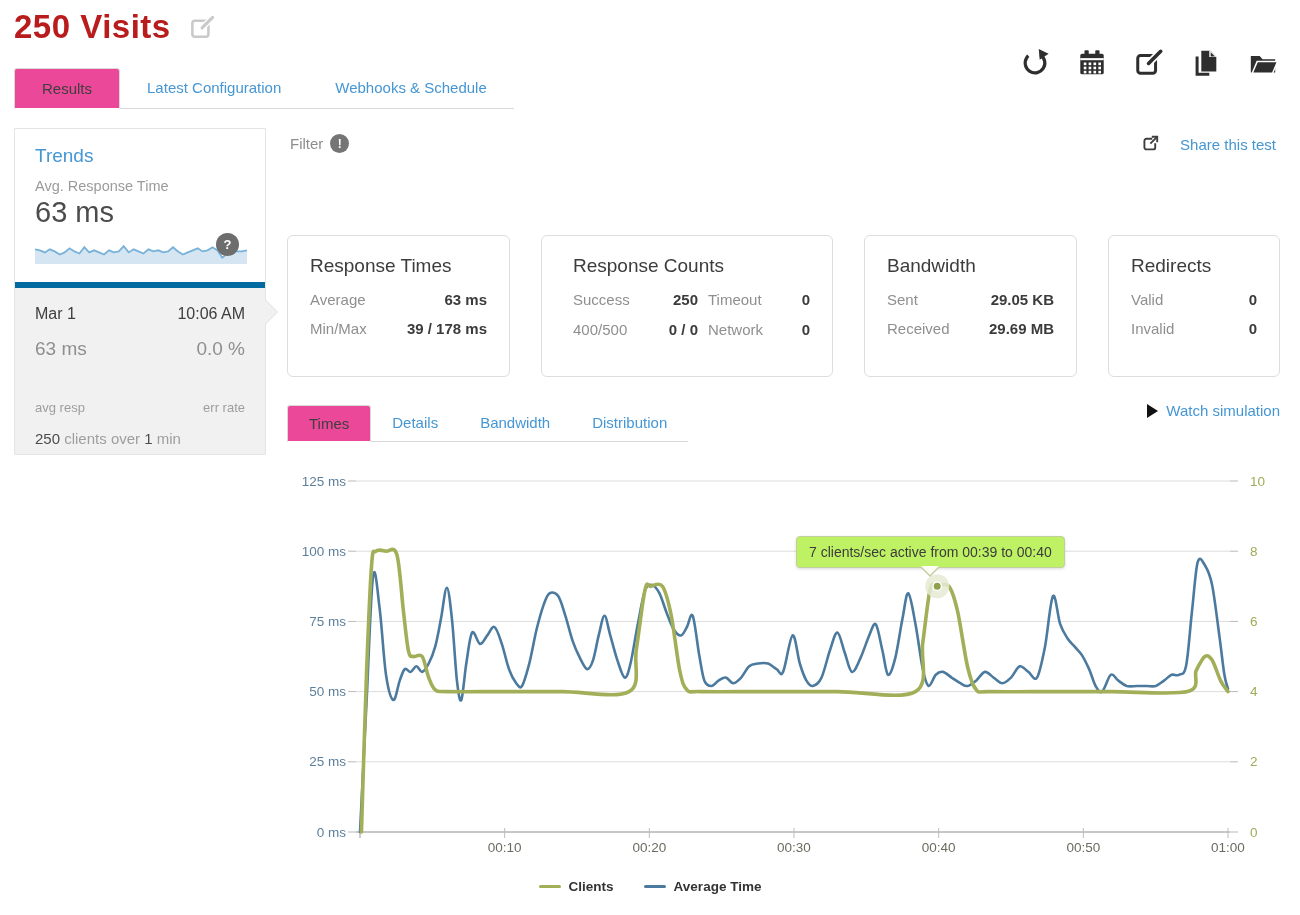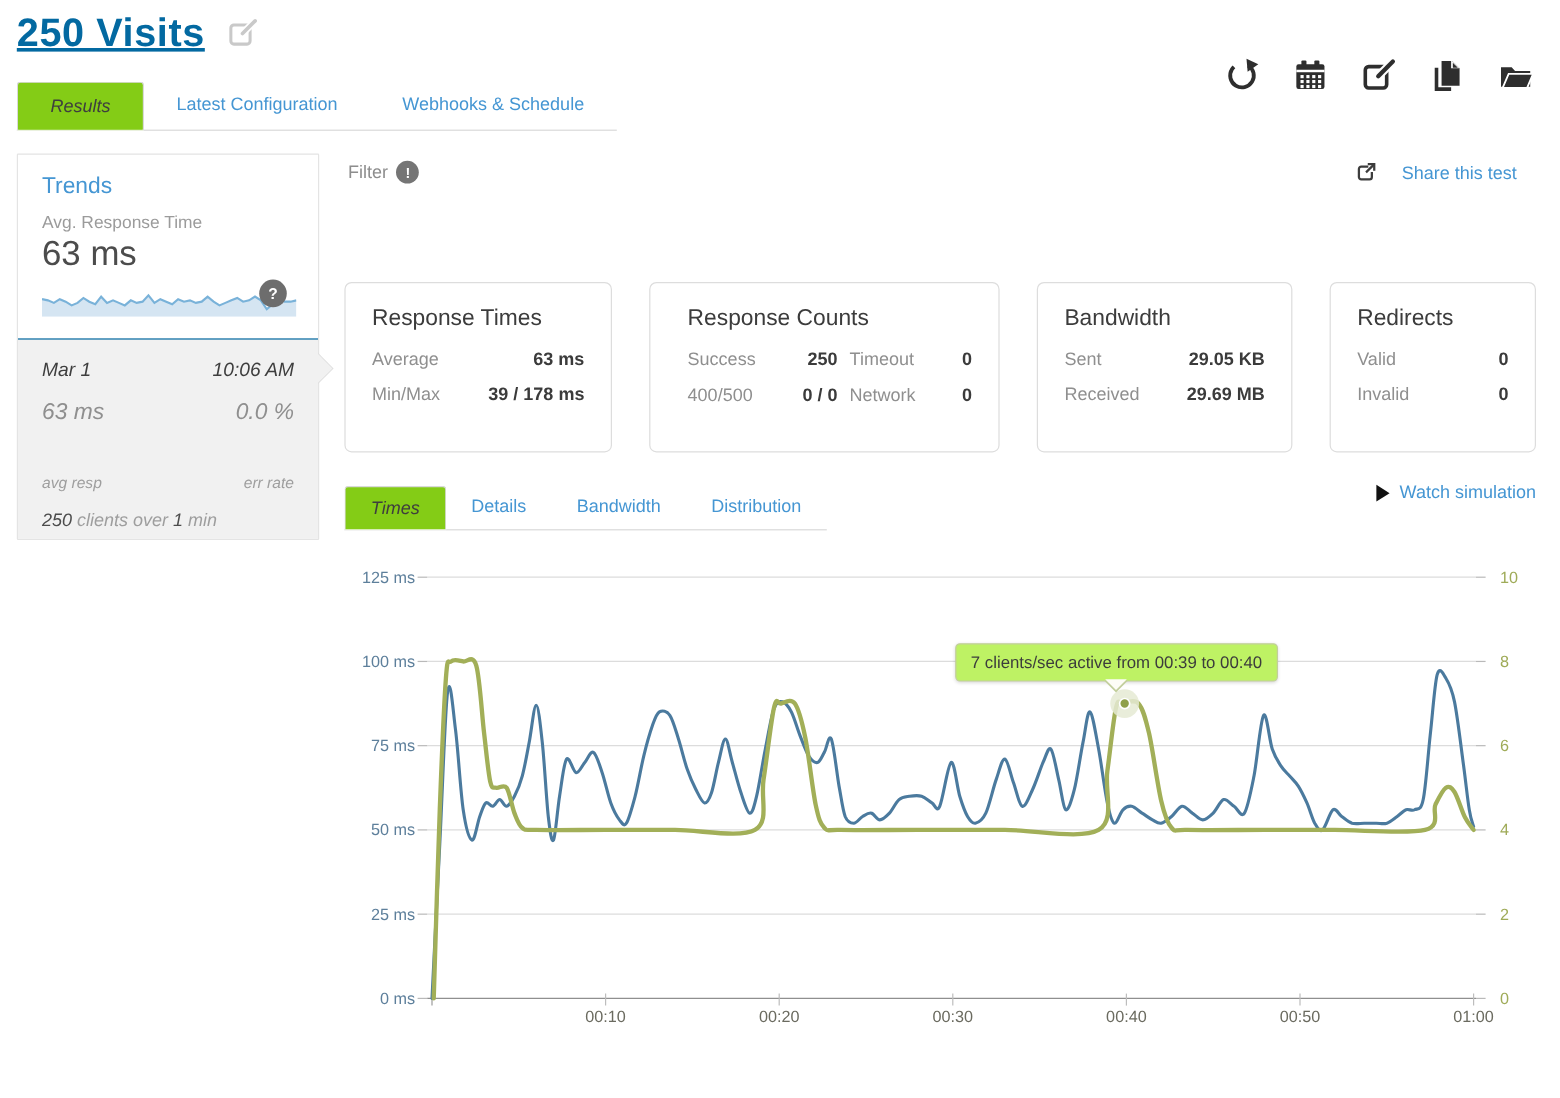--- a/index.html
+++ b/index.html
@@ -2,44 +2,44 @@
 <html><head>
 <meta charset="utf-8">
 <style>
   * { margin:0; padding:0; box-sizing:border-box; }
   html,body { background:#fff; }
   body { font-family:"Liberation Sans","DejaVu Sans",sans-serif; color:#3e3e3e; }
   #app { position:relative; width:1300px; height:915px; background:#fff; overflow:hidden; }
 
   
   .title-row { position:absolute; left:14px; top:8px; display:flex; align-items:center; gap:18px; }
-  .page-title { font-size:33px; font-weight:700; color:#0369a1; letter-spacing:.5px;text-decoration:underline; }
+  .page-title { font-size:33px; font-weight:700; color:#b91c1c; letter-spacing:.5px; }
   .title-edit { width:27px; height:27px; }
 
   .toolbar { position:absolute; top:48px; right:22px; display:flex; gap:27px; align-items:center; }
   .toolbar .tb-icon { width:30px; height:30px; cursor:pointer; }
 
   
   .tabs { display:flex; width:max-content; border-bottom:1px solid #d9d9d9; }
   .tab { padding:11px 27px; font-size:15px; color:#4596d3; cursor:pointer; white-space:nowrap; }
-  .tab.active { color:#3e3e3e; background:#84cc16; border:1px solid #d9d9d9; border-bottom:1px solid #fff; margin-bottom:-1px; border-radius:3px 3px 0 0;font-style:italic; }
+  .tab.active { color:#3e3e3e; background:#ec4899; border:1px solid #d9d9d9; border-bottom:1px solid #fff; margin-bottom:-1px; border-radius:3px 3px 0 0; }
   .main-tabs { position:absolute; left:14px; top:68px; }
   .chart-tabs { position:absolute; left:287px; top:405px; }
   .chart-tabs .tab { padding:9px 21px; }
 
   
   .sidebar { position:absolute; left:14px; top:128px; width:252px; border:1px solid #e4e4e4; border-radius:1px; background:#fff; }
   .trends-box { padding:16px 20px 18px 20px; }
   .trends-heading { color:#4596d3; font-size:19px; }
   .metric-label { color:#9b9b9b; font-size:14.5px; margin-top:11px; }
   .metric-value { color:#4c4c4c; font-size:29px; margin-top:2px; }
   .spark-wrap { position:relative; margin-top:9px; width:212px; height:26px; }
   .help-badge { position:absolute; right:8px; top:-5px; width:23px; height:23px; border-radius:50%;
     background:#6d6d6d; color:#fff; font-size:13px; font-weight:700; display:flex; align-items:center; justify-content:center; cursor:pointer; }
-  .run-entry { position:relative; background:#f1f1f1; border-top:1px solid #0369a1; padding:17px 20px 7px 20px; cursor:pointer;font-style:italic; }
+  .run-entry { position:relative; background:#f1f1f1; border-top:6px solid #0369a1; padding:17px 20px 7px 20px; cursor:pointer; }
   .run-arrow { position:absolute; right:-12px; top:12px; width:0; height:0;
     border-top:12px solid transparent; border-bottom:12px solid transparent; border-left:12px solid #f1f1f1; }
   .run-arrow-border { position:absolute; right:-13px; top:11px; width:0; height:0;
     border-top:13px solid transparent; border-bottom:13px solid transparent; border-left:13px solid #dedede; }
   .run-row { display:flex; justify-content:space-between; align-items:baseline; }
   .run-date, .run-time { font-size:16px; color:#3e3e3e; }
   .run-vals { margin-top:15px; }
   .run-val { font-size:19px; color:#8f8f8f; }
   .run-sub { margin-top:2px; }
   .run-sublabel { font-size:13px; color:#9e9e9e;margin-top:38px; }
@@ -47,21 +47,21 @@
   .run-summary b { color:#4c4c4c; font-weight:400; }
 
   
   .filter-row { position:absolute; left:290px; top:134px; display:flex; align-items:center; gap:7px; }
   .filter-label { color:#8d8d8d; font-size:15px; }
   .info-badge { width:19px; height:19px; border-radius:50%; background:#757575; color:#fff; font-size:12px; font-weight:700;
     display:flex; align-items:center; justify-content:center; cursor:pointer; }
   .url-select { position:absolute; left:289px; top:162px; width:307px; height:33px; background:#fff;
     border:1px solid #cfcfcf; border-radius:4px; display:flex; align-items:center; padding:0 12px; cursor:pointer; }
   .url-select-value { font-size:15px; color:#555; flex:1; }
-  .share-link { position:absolute; top:135px; right:36px; display:flex; align-items:center; gap:21px; cursor:pointer; }
+  .share-link { position:absolute; top:135px; right:24px; display:flex; align-items:center; gap:21px; cursor:pointer; }
   .share-link span { color:#4596d3; font-size:15px; }
 
   
   .cards { position:absolute; left:287px; top:235px; width:993px; display:flex; justify-content:space-between; }
   .card { border:1px solid #ddd; border-radius:6px; background:#fff; padding:19px 22px; height:142px; }
   .card-title { font-size:19px; color:#3c3c3c; margin-bottom:14px; }
   .card-row { display:flex; justify-content:space-between; font-size:15px; margin-top:12px; }
   .card-label { color:#8f8f8f; }
   .card-value { color:#3b3b3b; font-weight:700; }
   .card-grid { display:grid; grid-template-columns:60px 1fr 66px 26px; column-gap:10px; row-gap:13px; font-size:15px; margin-top:12px; }
@@ -305,14 +305,24 @@
         <line x1="928" x2="928" y1="373" y2="383" stroke="#bdbdbd" stroke-width="1"></line>
         <text x="928" y="397" text-anchor="middle" font-size="13.5" fill="#6b6b60">01:00</text>
         <path d="M60,377C61.1,355.5 64.3,290.4 66.5,247.8C68.7,205.2 70.8,137.4 73.0,121.5C75.2,105.6 77.4,136.0 79.5,152.4C81.7,168.7 83.7,204.3 86.0,219.8C88.3,235.2 91.0,244.1 93.3,245.0C95.6,246.0 97.9,230.5 99.8,225.4C101.7,220.2 103.0,215.5 104.8,214.1C106.7,212.7 108.7,217.4 110.6,216.9C112.6,216.5 114.5,211.3 116.4,211.3C118.3,211.3 120.2,217.4 122.2,216.9C124.3,216.5 126.5,212.7 128.7,208.5C130.9,204.3 133.2,199.2 135.2,191.7C137.3,184.2 139.1,173.4 141.0,163.6C142.9,153.8 145.0,132.7 146.8,132.7C148.6,132.7 150.2,148.1 151.9,163.6C153.6,179.0 155.4,211.8 156.9,225.4C158.5,238.9 159.7,247.8 161.3,245.0C162.8,242.2 164.5,219.8 166.3,208.5C168.1,197.3 169.8,180.9 172.1,177.6C174.4,174.4 177.5,188.4 180.1,188.9C182.6,189.3 184.9,183.2 187.3,180.4C189.7,177.6 192.1,170.6 194.5,172.0C197.0,173.4 199.4,181.8 201.8,188.9C204.2,195.9 206.6,207.6 209.0,214.1C211.4,220.7 214.1,225.4 216.2,228.2C218.4,231.0 219.9,234.3 222.0,231.0C224.2,227.7 226.8,217.9 229.3,208.5C231.7,199.2 234.1,184.7 236.5,174.8C238.9,165.0 241.6,155.6 243.7,149.6C245.9,143.5 247.1,139.7 249.5,138.3C251.9,136.9 255.5,137.4 258.2,141.1C260.8,144.9 263.0,153.3 265.4,160.8C267.8,168.3 270.2,179.0 272.7,186.1C275.1,193.1 277.5,198.2 279.9,202.9C282.3,207.6 285.0,213.7 287.1,214.1C289.3,214.6 291.0,211.3 292.9,205.7C294.8,200.1 296.8,187.9 298.7,180.4C300.6,173.0 302.6,160.8 304.5,160.8C306.4,160.8 308.1,173.0 310.3,180.4C312.4,187.9 315.1,198.7 317.5,205.7C319.9,212.7 322.6,222.1 324.7,222.6C326.9,223.0 328.4,217.4 330.5,208.5C332.7,199.6 335.3,181.4 337.8,169.2C340.2,157.0 342.6,142.1 345.0,135.5C347.4,129.0 349.8,129.4 352.2,129.9C354.6,130.4 357.0,133.6 359.5,138.3C361.9,143.0 364.3,151.9 366.7,158.0C369.1,164.1 371.5,171.1 373.9,174.8C376.3,178.6 379.0,180.9 381.2,180.4C383.3,180.0 385.0,175.3 386.9,172.0C388.9,168.7 390.7,156.1 392.7,160.8C394.8,165.5 397.3,189.3 399.2,200.1C401.2,210.9 402.3,220.2 404.3,225.4C406.4,230.5 409.1,231.0 411.5,231.0C414.0,231.0 416.4,226.8 418.8,225.4C421.2,224.0 423.6,222.1 426.0,222.6C428.4,223.0 430.7,228.2 433.2,228.2C435.8,228.2 438.5,225.4 441.2,222.6C443.8,219.8 446.4,213.7 449.2,211.3C451.9,209.0 454.7,209.0 457.8,208.5C461.0,208.1 464.8,207.6 468.0,208.5C471.1,209.5 474.1,212.7 476.6,214.1C479.2,215.5 480.5,222.6 483.1,216.9C485.8,211.3 489.8,181.8 492.6,180.4C495.3,179.0 497.5,201.0 499.8,208.5C502.1,216.0 504.1,221.6 506.3,225.4C508.5,229.1 510.3,231.5 512.8,231.0C515.3,230.5 518.6,228.6 521.5,222.6C524.4,216.5 527.5,202.0 530.2,194.5C532.8,187.0 535.0,177.2 537.4,177.6C539.8,178.1 542.2,190.7 544.6,197.3C547.0,203.8 549.2,216.0 551.9,216.9C554.5,217.9 557.7,209.0 560.5,202.9C563.4,196.8 566.7,186.1 569.2,180.4C571.8,174.8 573.6,166.9 575.7,169.2C577.9,171.5 580.2,186.1 582.2,194.5C584.3,202.9 585.9,218.3 588.0,219.8C590.2,221.2 592.9,212.3 595.3,202.9C597.7,193.5 600.3,174.4 602.5,163.6C604.7,152.8 606.1,137.4 608.3,138.3C610.5,139.3 613.1,156.6 615.5,169.2C617.9,181.8 620.6,203.8 622.8,214.1C624.9,224.4 626.4,230.0 628.5,231.0C630.7,231.9 633.4,222.1 635.8,219.8C638.2,217.4 640.4,216.5 643.0,216.9C645.7,217.4 648.8,220.7 651.7,222.6C654.6,224.4 657.7,226.8 660.4,228.2C663.0,229.6 664.9,231.5 667.6,231.0C670.3,230.5 673.4,227.7 676.3,225.4C679.2,223.0 682.1,217.4 685.0,216.9C687.9,216.5 690.7,220.7 693.6,222.6C696.5,224.4 699.4,228.2 702.3,228.2C705.2,228.2 708.1,225.4 711.0,222.6C713.9,219.8 716.8,212.3 719.7,211.3C722.6,210.4 725.5,215.1 728.4,216.9C731.3,218.8 734.3,226.8 737.0,222.6C739.8,218.3 742.3,205.2 745.0,191.7C747.6,178.1 750.4,144.9 753.0,141.1C755.5,137.4 757.8,162.2 760.2,169.2C762.6,176.2 765.0,179.5 767.4,183.2C769.8,187.0 772.2,188.9 774.7,191.7C777.1,194.5 779.5,196.4 781.9,200.1C784.3,203.8 786.8,209.0 789.1,214.1C791.4,219.3 793.5,227.2 795.6,231.0C797.8,234.7 799.6,238.5 802.1,236.6C804.7,234.7 808.2,221.6 810.8,219.8C813.5,217.9 815.4,223.5 818.1,225.4C820.7,227.2 823.6,230.0 826.7,231.0C829.9,231.9 833.5,231.0 836.9,231.0C840.2,231.0 843.9,231.0 847.0,231.0C850.1,231.0 852.8,231.9 855.7,231.0C858.6,230.0 861.7,227.2 864.3,225.4C867.0,223.5 869.2,220.7 871.6,219.8C874.0,218.8 876.4,221.2 878.8,219.8C881.2,218.3 883.9,221.6 886.0,211.3C888.2,201.0 889.9,175.3 891.8,158.0C893.8,140.7 895.5,115.4 897.6,107.4C899.8,99.5 902.4,106.5 904.9,110.2C907.3,114.0 909.7,118.2 912.1,129.9C914.5,141.6 917.3,165.5 919.3,180.4C921.4,195.4 922.9,210.9 924.4,219.8C925.8,228.6 927.4,231.5 928.0,233.8" fill="none" stroke="#4b7a9e" stroke-width="2.6" stroke-linejoin="round" stroke-linecap="round"></path>
         <path d="M61.446666666666665,377C62.3,350.7 64.8,263.5 66.5,219.0C68.2,174.6 70.0,130.7 71.6,110.2C73.1,89.8 73.5,98.5 75.9,96.2C78.3,93.9 82.5,95.6 86.0,96.2C89.5,96.8 94.0,89.8 96.9,99.7C99.8,109.7 101.5,139.8 103.4,155.9C105.3,172.0 106.8,188.6 108.5,196.2C110.2,203.8 111.2,200.6 113.5,201.5C115.8,202.4 119.7,198.0 122.2,201.5C124.7,205.0 126.5,217.0 128.7,222.6C130.9,228.1 132.2,232.5 135.2,234.8C138.2,237.2 135.2,236.3 146.8,236.6C158.4,236.9 185.4,236.6 204.7,236.6C224.0,236.6 241.8,236.6 262.5,236.6C283.3,236.6 316.8,243.6 329.1,236.6C341.4,229.6 333.7,211.4 336.3,194.5C339.0,177.5 342.6,145.3 345.0,134.8C347.4,124.3 347.9,131.9 350.8,131.3C353.7,130.7 359.0,126.6 362.4,131.3C365.7,136.0 368.1,145.3 371.0,159.4C373.9,173.4 377.1,203.0 379.7,215.5C382.4,228.1 383.6,231.3 386.9,234.8C390.3,238.4 386.9,236.3 400.0,236.6C413.0,236.9 442.2,236.6 465.1,236.6C488.0,236.6 512.3,236.6 537.4,236.6C562.5,236.6 601.3,244.8 615.5,236.6C629.7,228.4 620.3,204.4 622.8,187.5C625.2,170.5 627.8,144.2 630.0,134.8C632.2,125.4 632.6,131.9 635.8,131.3C638.9,130.7 645.2,127.2 648.8,131.3C652.4,135.4 654.3,142.4 657.5,155.9C660.6,169.3 664.5,198.9 667.6,212.0C670.7,225.2 672.7,230.8 676.3,234.8C679.9,238.9 676.3,236.3 689.3,236.6C702.3,236.9 733.9,236.6 754.4,236.6C774.9,236.6 790.1,236.6 812.3,236.6C834.4,236.6 873.5,240.1 887.5,236.6C901.5,233.1 893.3,221.4 896.2,215.5C899.1,209.7 902.2,203.3 904.9,201.5C907.5,199.7 909.4,200.9 912.1,205.0C914.7,209.1 918.1,220.8 920.8,226.1C923.4,231.3 926.8,234.8 928.0,236.6" fill="none" stroke="#a2af58" stroke-width="3.6" stroke-linejoin="round" stroke-linecap="round"></path>
         <circle cx="637.2199999999999" cy="131.3" r="12" fill="#e5ead4" fill-opacity="0.85"></circle>
         <circle cx="637.2199999999999" cy="131.3" r="4.2" fill="#8fa04a" stroke="#fff" stroke-width="1.4"></circle>
       </svg>
     <div class="chart-tooltip">7 clients/sec active from 00:39 to 00:40</div>
   </div>
 
+  <div class="legend">
+    <div class="legend-item">
+      <div class="legend-swatch" style="background: rgb(162, 175, 88);"></div>
+      <span>Clients</span>
+    </div>
+    <div class="legend-item">
+      <div class="legend-swatch" style="background: rgb(75, 122, 158);"></div>
+      <span>Average Time</span>
+    </div>
+  </div>
 
 </div>
 
 </body></html>

